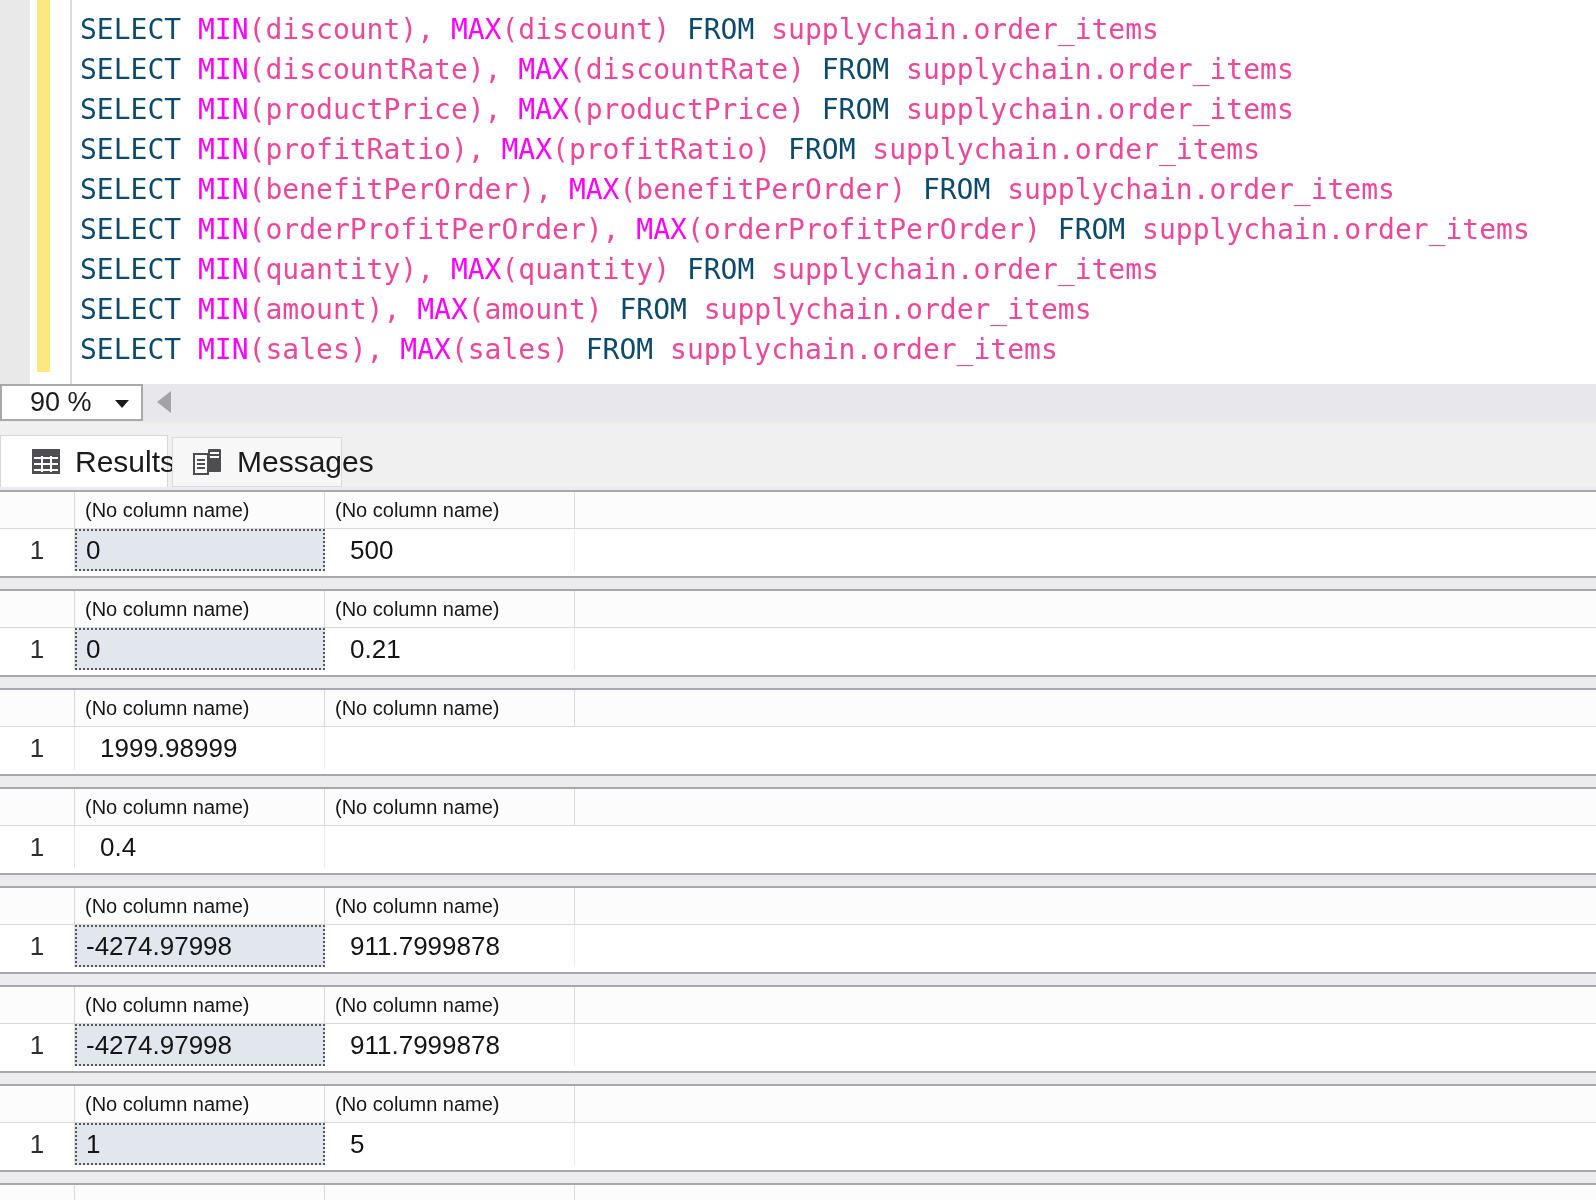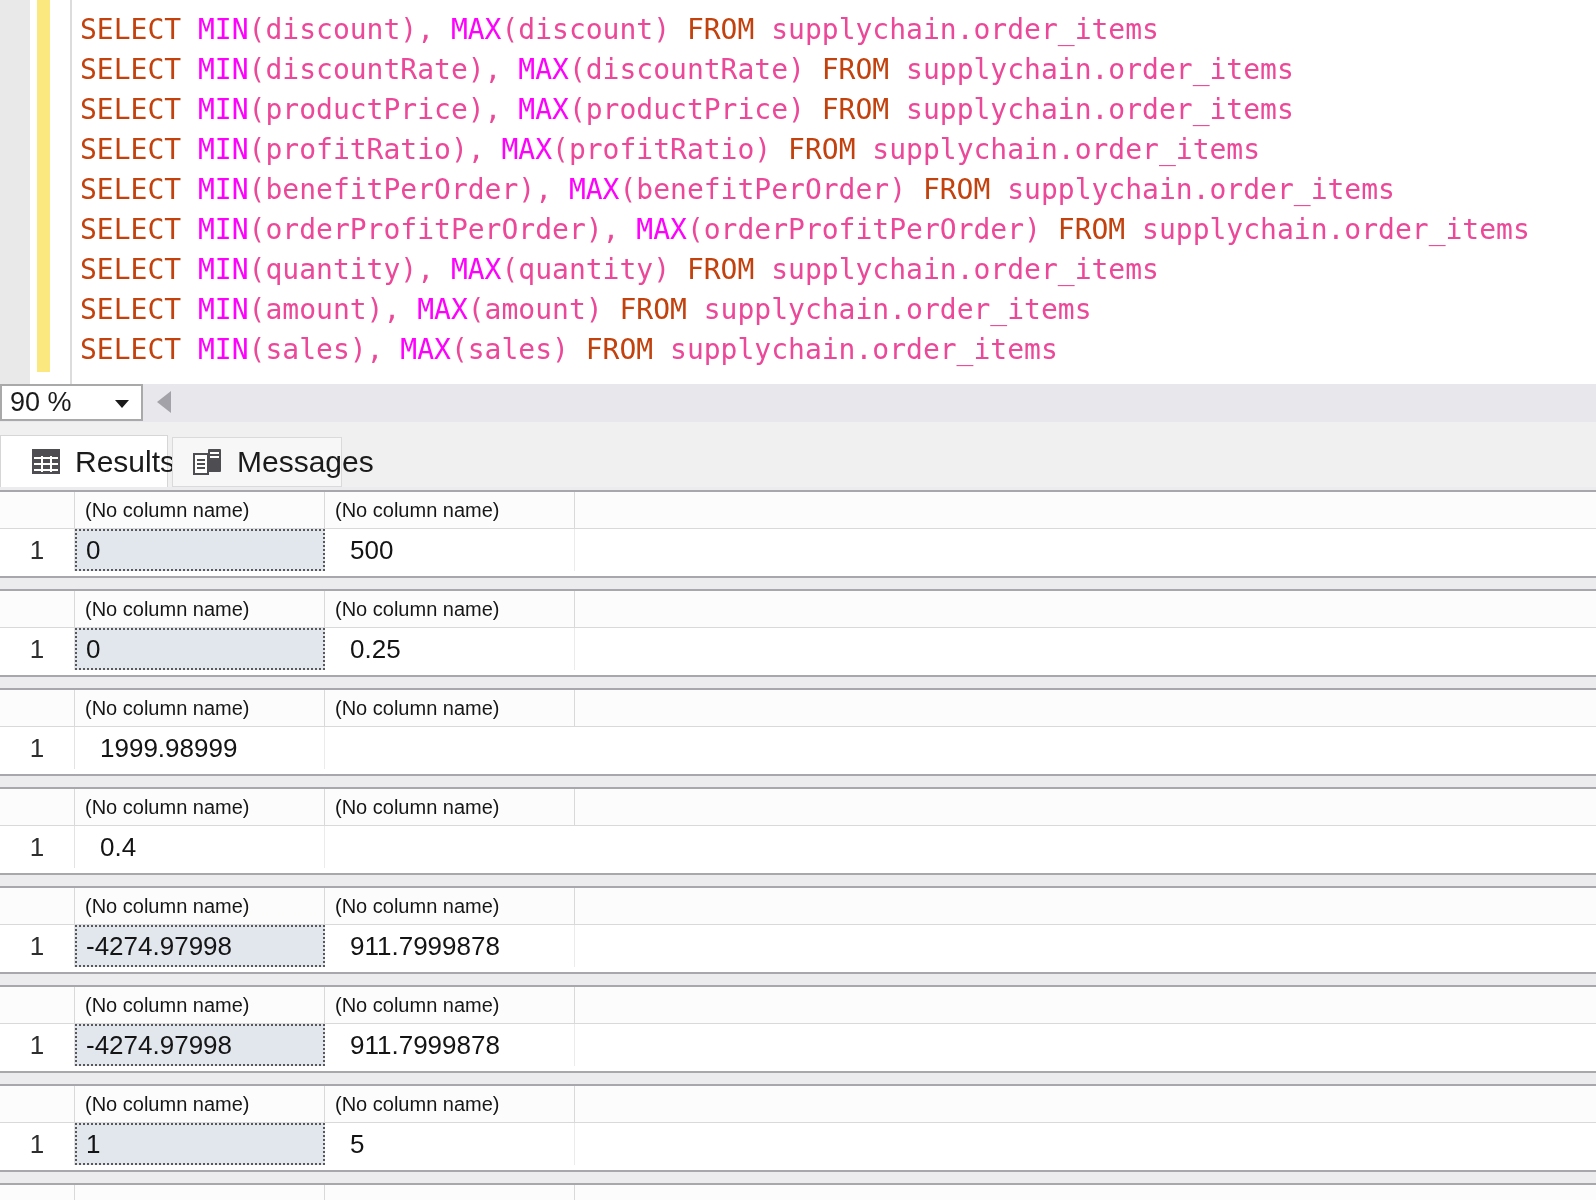--- a/index.html
+++ b/index.html
@@ -12,30 +12,30 @@
   .editor{position:absolute;top:0;left:0;width:1596px;height:384px;background:#ffffff;}
   .gutter{position:absolute;left:0;top:0;width:30px;height:384px;background:#e9e9e9;}
   .change-bar{position:absolute;left:37px;top:0;width:13px;height:372px;background:#fbe87f;}
   .margin-line{position:absolute;left:70px;top:0;width:2px;height:384px;background:#dcdcdc;}
   .code{
     position:absolute;left:80px;top:10px;
     font-family:"DejaVu Sans Mono",monospace;font-size:28px;line-height:40px;
     white-space:pre;color:#111;
   }
   .code-line{height:40px;}
-  .tok-kw{color:#c2410c;}
+  .tok-kw{color:#0c4a6e;}
   .tok-fn{color:#ff00ff;}
   .tok-pl{color:#ec4899;}
   
   .hscroll{position:absolute;top:384px;left:0;width:1596px;height:38px;background:#e8e8ec;}
   .zoom-combo{
     position:absolute;left:0;top:0;width:143px;height:37px;background:#ffffff;
     border:2px solid #a9a9a9;box-sizing:border-box;display:flex;align-items:center;
   }
-  .zoom-combo .val{padding-left:8px;font-size:27px;color:#1b1b1b;}
+  .zoom-combo .val{padding-left:8px;font-size:27px;color:#1b1b1b;margin-left:20px;}
   .zoom-combo .arrow{margin-left:auto;margin-right:9px;display:flex;}
   .scroll-left{position:absolute;left:151px;top:5px;width:26px;height:28px;
     background:transparent;border:none;padding:0;display:flex;align-items:center;justify-content:center;}
   
   .tab-strip{position:absolute;top:422px;left:0;width:1596px;height:65px;background:#f0f0f1;text-align:center;}
   .tab{
     position:absolute;display:flex;align-items:center;box-sizing:border-box;
     font-size:30px;color:#1b1b1b;cursor:default;
   }
   .tab-results{
@@ -158,21 +158,21 @@
       <div class="col-h">
           <span class="col-h-label">(No column name)</span>
         </div>
       <div class="col-h">
           <span class="col-h-label">(No column name)</span>
         </div>
     </div>
     <div class="grid-row">
       <div class="row-num">1</div>
       <div class="cell selected">0</div>
-      <div class="cell">0.25</div>
+      <div class="cell">0.21</div>
     </div>
   </div>
     <div class="result-grid">
     <div class="grid-header">
       <div class="corner"></div>
       <div class="col-h">
           <span class="col-h-label">(No column name)</span>
         </div>
       <div class="col-h">
           <span class="col-h-label">(No column name)</span>

